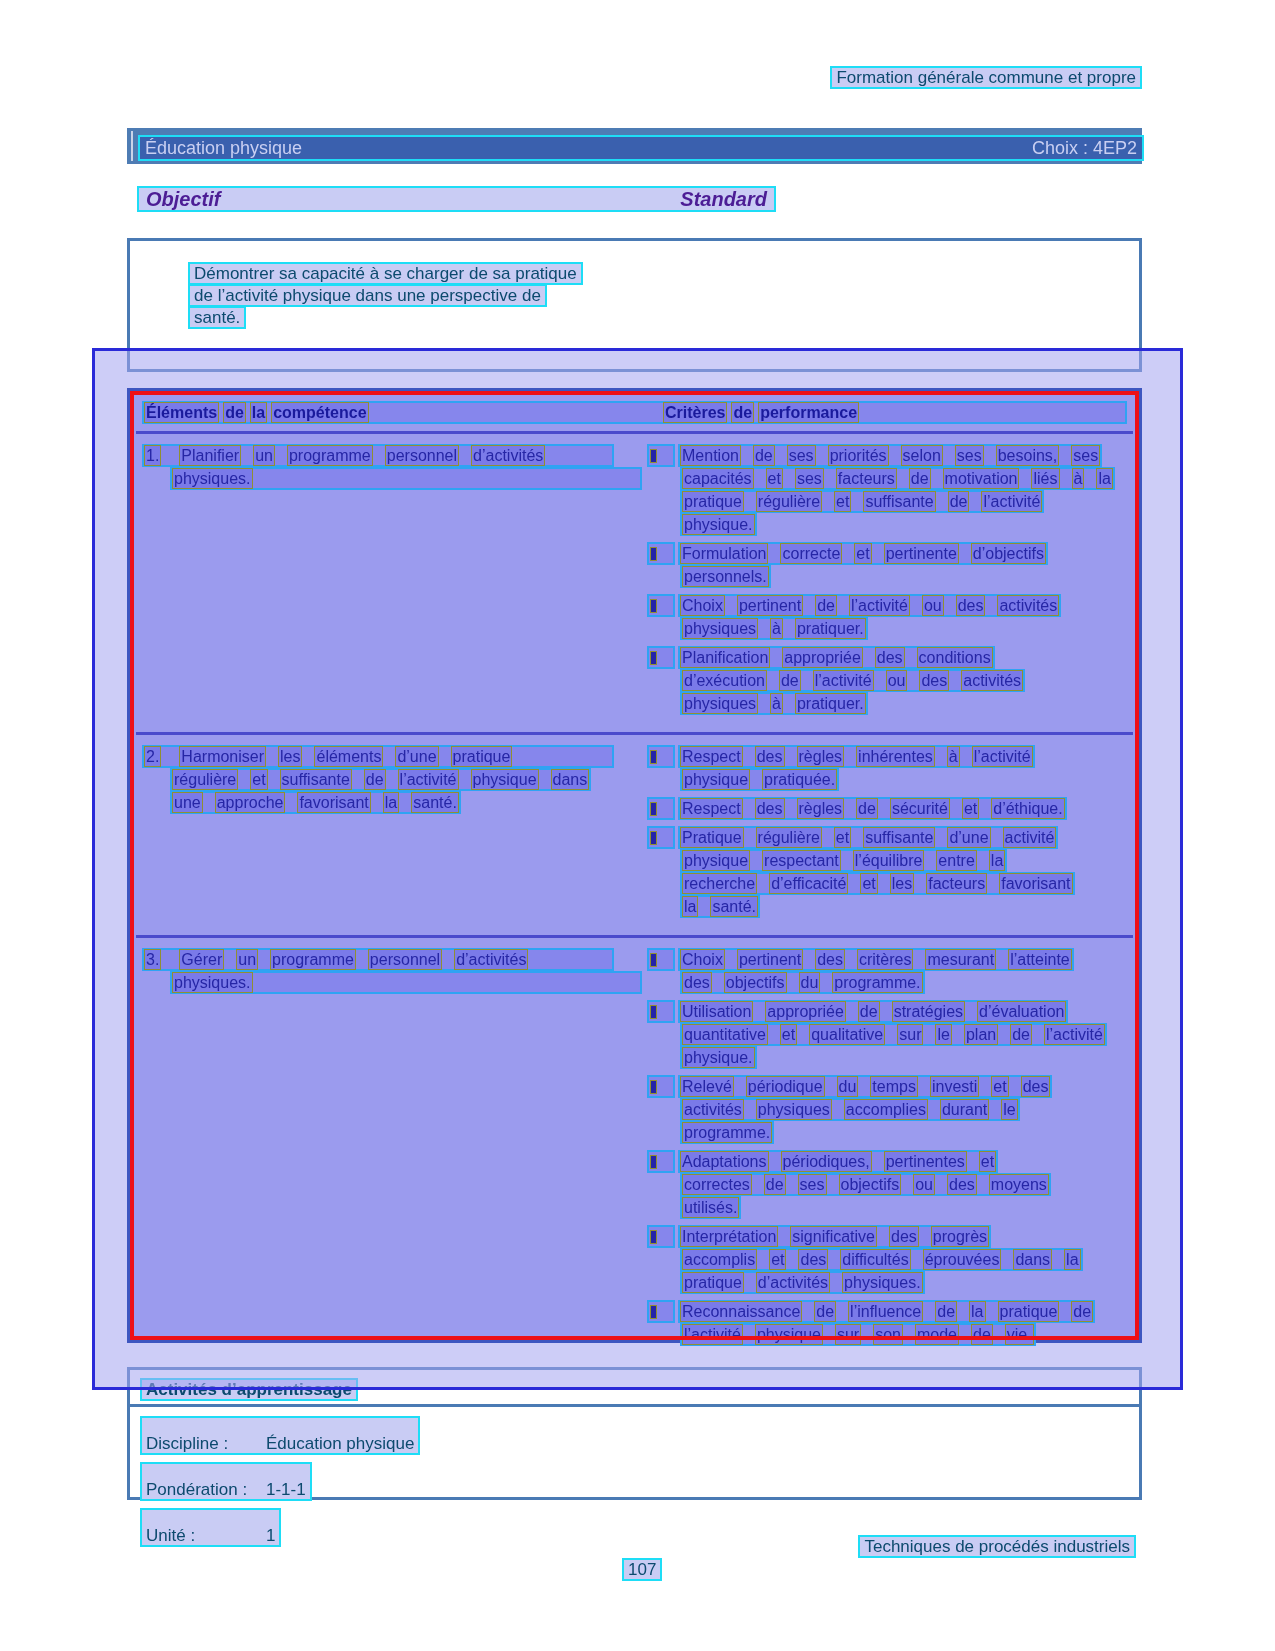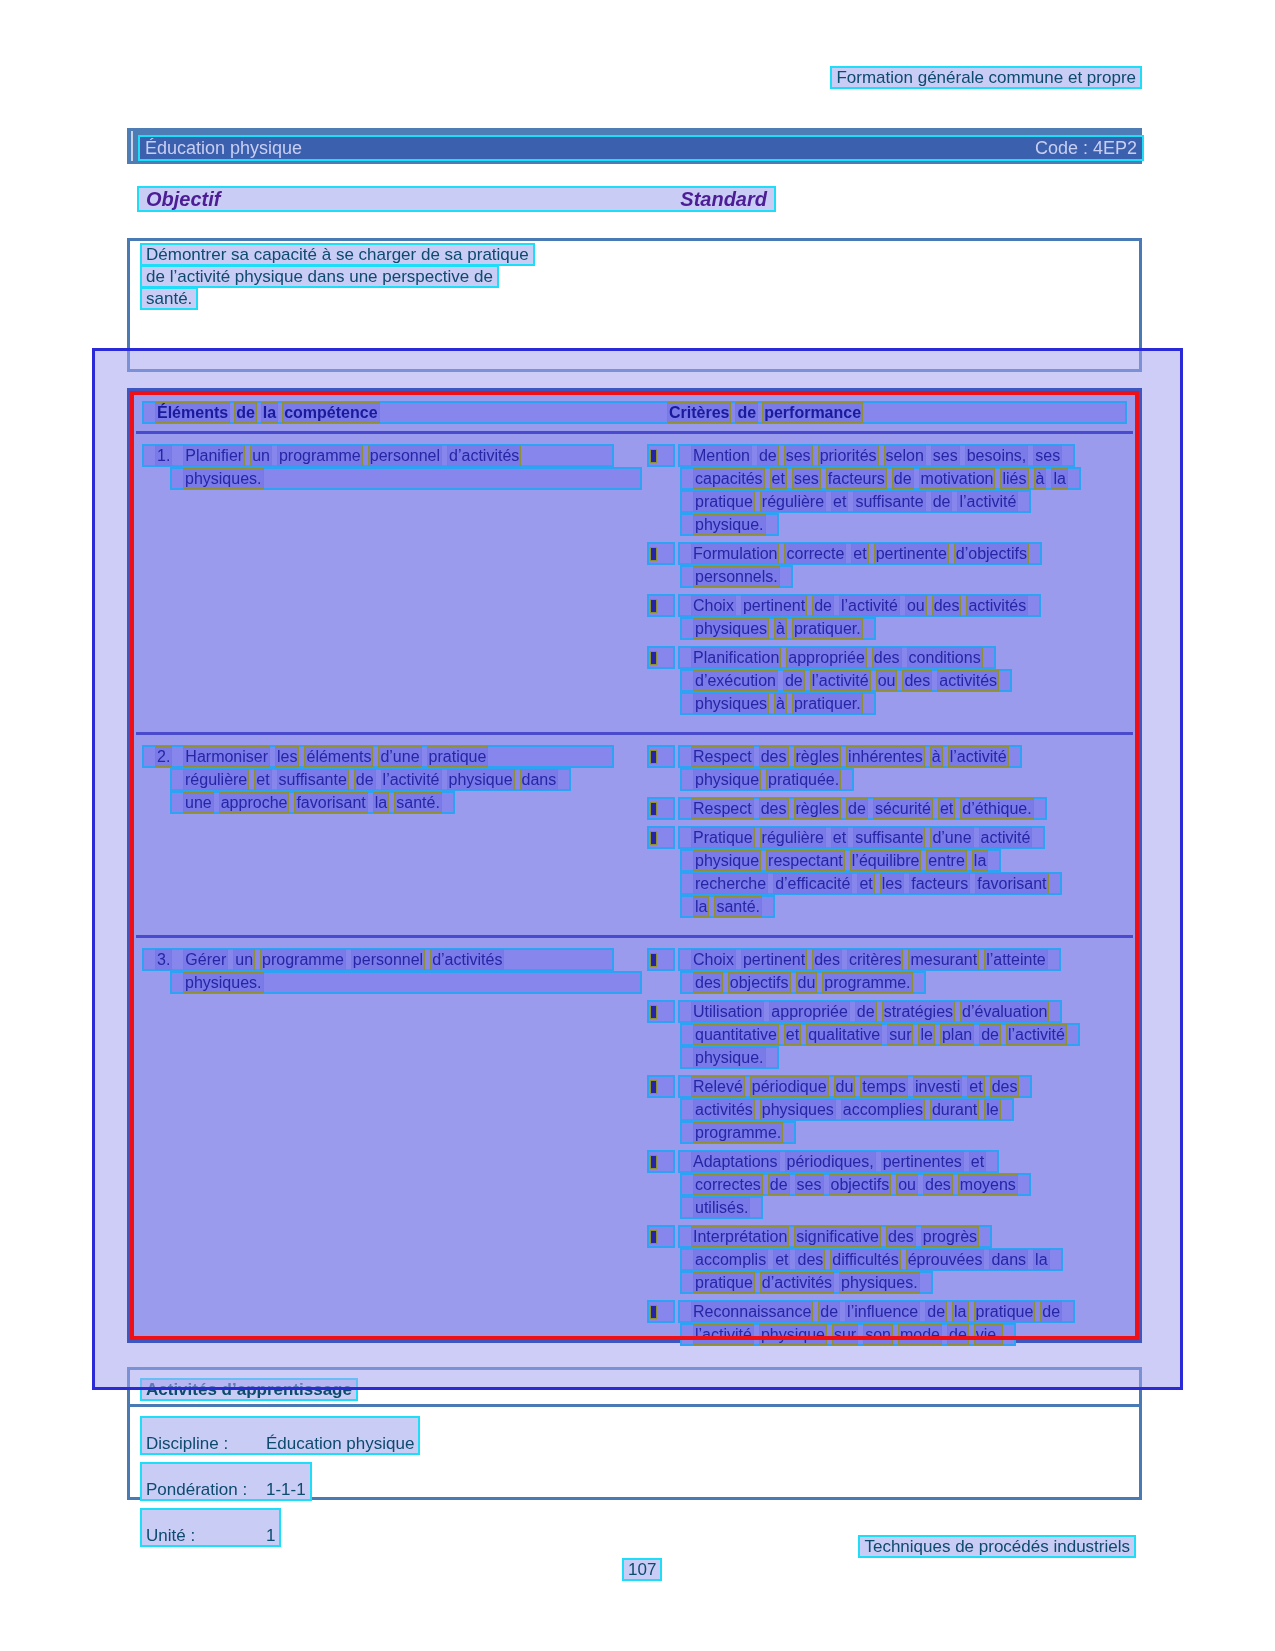--- a/index.html
+++ b/index.html
@@ -24,36 +24,36 @@
   .objectif-bar{position:absolute;left:137px;top:186px;width:621px;height:22px;
                 background:#C9CCF4;border:2px solid #1EDDF6;display:flex;
                 justify-content:space-between;align-items:center;padding:0 7px;
                 font-size:20px;font-weight:bold;font-style:italic;color:#4c1d95;}
 
   
   .enonce-box{position:absolute;left:127px;top:238px;width:1015px;height:134px;
               border:3px solid #4A7AB4;background:#ffffff;box-sizing:border-box;}
   .enonce-head{height:39px;border-bottom:3px solid #4A7AB4;padding:9px 0 0 10px;box-sizing:border-box;}
   .enonce-head .hl{font-weight:bold;}
-  .enonce-body{padding:2px 0 0 10px;}
+  .enonce-body{padding:21px 0 0 10px;margin-left:48px;}
   .enonce-body .hl{display:block;width:fit-content;margin-bottom:-1px;}
 
   
   .overlay{position:absolute;left:92px;top:348px;width:1091px;height:1042px;
            background:rgba(164,164,240,0.55);border:3px solid #2A2AD8;
            box-sizing:border-box;z-index:5;pointer-events:none;}
 
   
   .ctable{position:absolute;left:127px;top:388px;width:1015px;height:955px;
           background:#9B9BEE;border:3px solid #3D56C0;box-sizing:border-box;z-index:6;}
   .red-frame{position:absolute;inset:0;border:4px solid #EE1016;pointer-events:none;}
   .ctable-inner{position:absolute;inset:6px;color:#2626A5;font-size:16px;}
 
-  .tline{display:inline-flex;column-gap:7px;background:#8686EC;border:2px solid #2FA3F3;
-         padding:0 12px;line-height:19px;white-space:nowrap;box-sizing:border-box;}
+  .tline{display:inline-flex;column-gap:14px;background:#8686EC;border:2px solid #2FA3F3;
+         padding:0 1px;line-height:19px;white-space:nowrap;box-sizing:border-box;}
   .word{background:#7A7AE9;outline:1px solid #8F8F33;padding:0 1px;}
   .bold .word{font-weight:bold;color:#1A1A9C;}
 
   .t-headline{margin:4px 6px 0 6px;display:flex;width:calc(100% - 12px);}
   .hgroup{display:inline-flex;column-gap:6px;}
   .hgroup.left{width:505px;}
   .t-divider{height:3px;background:#4A4ACC;margin-top:7px;}
   .rowsep{height:3px;background:#4A4ACC;}
 
   .trow{display:flex;padding:10px 6px 11px 6px;}
@@ -88,21 +88,21 @@
 <body>
 
 <div class="page">
 
   <span class="hl top-label">Formation générale commune et propre</span>
 
   <div class="header-bar">
     <div class="header-tick"></div>
     <div class="header-row">
       <span>Éducation physique</span>
-      <span>Code : 4EP2</span>
+      <span>Choix : 4EP2</span>
     </div>
   </div>
 
   <div class="objectif-bar">
     <span>Objectif</span>
     <span>Standard</span>
   </div>
 
   <div class="enonce-box">
     <div class="enonce-body">

